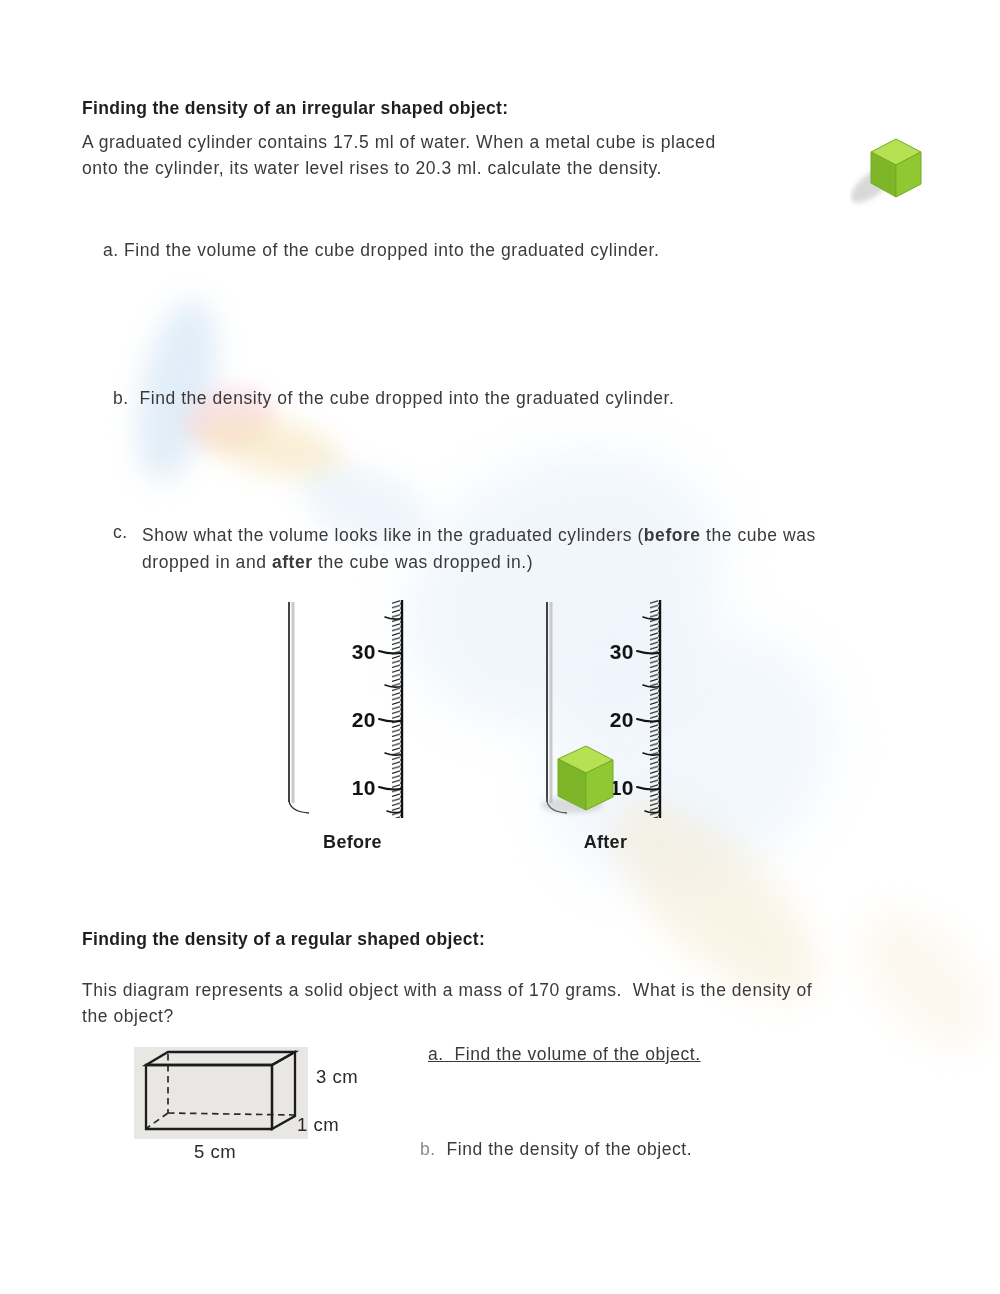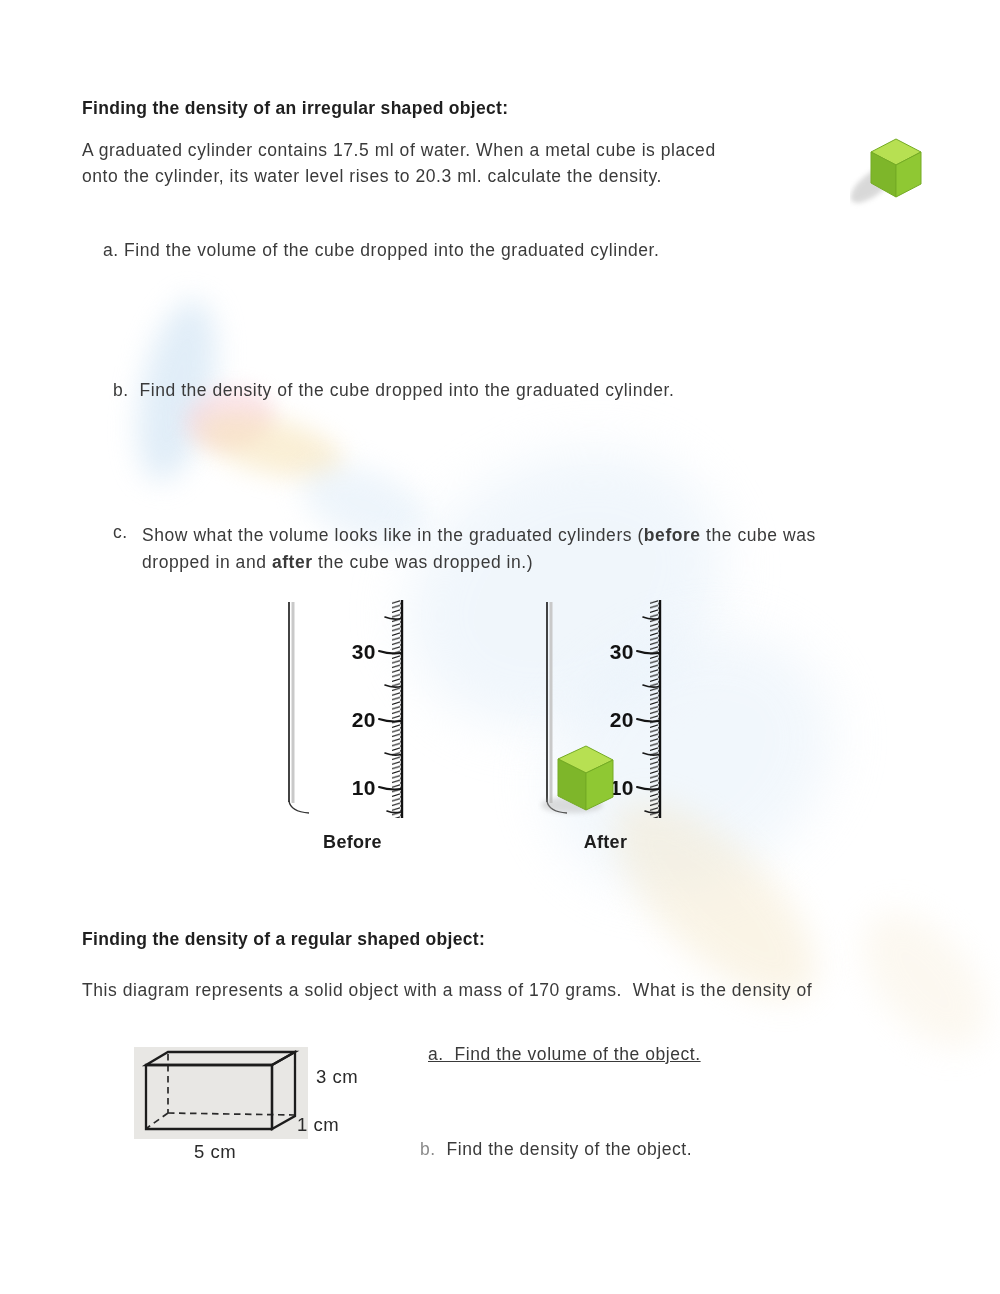--- a/index.html
+++ b/index.html
@@ -62,37 +62,37 @@
   <div class="wm wm-pink"></div>
   <div class="wm wm-yellow1"></div>
   <div class="wm wm-blue2"></div>
   <div class="wm wm-wash1"></div>
   <div class="wm wm-wash2"></div>
   <div class="wm wm-tan"></div>
   <div class="wm wm-tan2"></div>
 
   <div class="abs bold-title t" style="left:82px; top:98px;">Finding the density of an irregular shaped object:</div>
 
-  <div class="abs body-text" style="left:82px; top:137px;">
+  <div class="abs body-text" style="left:82px; top:129px;">
     <div class="t">A graduated cylinder contains 17.5 ml of water. When a metal cube is placed</div>
     <div class="t">onto the cylinder, its water level rises to 20.3 ml. calculate the density.</div>
   </div>
 
   <svg class="abs" style="left:850px; top:128px;" width="82" height="82" viewBox="0 0 82 82">
     <ellipse cx="23" cy="56" rx="27" ry="11" transform="rotate(-38 23 56)" fill="#b3b3b3" opacity="0.5" filter="url(#soft)"></ellipse>
     <g stroke="#74ab24" stroke-width="1" stroke-linejoin="round">
       <polygon points="46,11 21,24 46,37 71,24" fill="#b7e052"></polygon>
       <polygon points="21,24 46,37 46,69 21,55" fill="#7eb62a"></polygon>
       <polygon points="46,37 71,24 71,56 46,69" fill="#8fc833"></polygon>
     </g>
   </svg>
 
   <div class="abs q-line t" style="left:103px; top:240px;">a. Find the volume of the cube dropped into the graduated cylinder.</div>
 
-  <div class="abs q-line t" style="left:113px; top:380px;">b.  Find the density of the cube dropped into the graduated cylinder.</div>
+  <div class="abs q-line t" style="left:113px; top:388px;">b.  Find the density of the cube dropped into the graduated cylinder.</div>
 
   <div class="abs q-line" style="left:113px; top:522px; width:810px;">
     <div style="display:flex;">
       <span class="t" style="width:29px; flex:none;">c.</span>
       <span style="line-height:26.5px;"><span class="t">Show what the volume looks like in the graduated cylinders (</span><b class="t">before</b><span class="t"> the cube was</span><br><span class="t">dropped in and </span><b class="t">after</b><span class="t"> the cube was dropped in.)</span></span>
     </div>
   </div>
 
   <svg class="abs" style="left:280px; top:600px;" width="135" height="218" viewBox="0 0 135 218">
     <line x1="13" y1="2" x2="13" y2="203" stroke="#c9c9c9" stroke-width="3"></line>
@@ -138,20 +138,21 @@
     </g>
   </svg>
 
   <div class="abs fig-label t" style="left:285px; top:832px; width:135px;">Before</div>
   <div class="abs fig-label t" style="left:538px; top:832px; width:135px;">After</div>
 
   <div class="abs bold-title t" style="left:82px; top:929px;">Finding the density of a regular shaped object:</div>
 
   <div class="abs body-text" style="left:82px; top:977px;">
     <div class="t">This diagram represents a solid object with a mass of 170 grams.  What is the density of</div>
+    <div class="t">the object?</div>
   </div>
 
   <svg class="abs" style="left:131px; top:1042px;" width="180" height="100" viewBox="0 0 180 100">
     <rect x="3" y="5" width="174" height="92" fill="#e8e7e4"></rect>
     <line class="prism-dashed" x1="37" y1="12" x2="37" y2="71"></line>
     <line class="prism-dashed" x1="37" y1="71" x2="163" y2="73"></line>
     <line class="prism-dashed" x1="37" y1="71" x2="16" y2="86"></line>
     <polygon class="prism-solid" points="15,23 141,23 141,87 15,87"></polygon>
     <polygon class="prism-solid" points="15,23 37,10 164,10 141,23"></polygon>
     <polygon class="prism-solid" points="141,23 164,10 164,74 141,87"></polygon>

